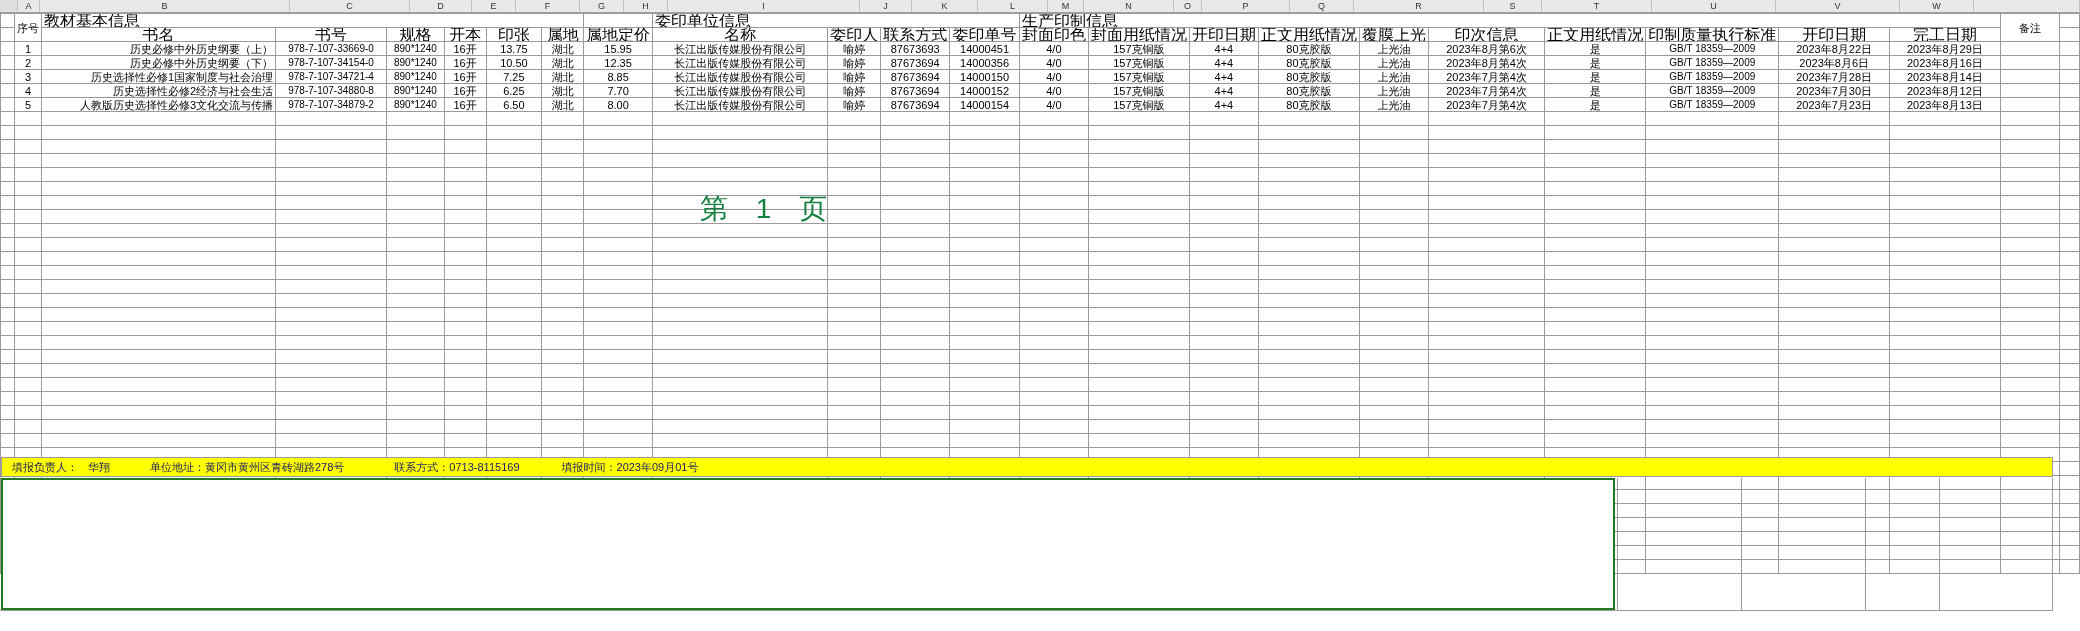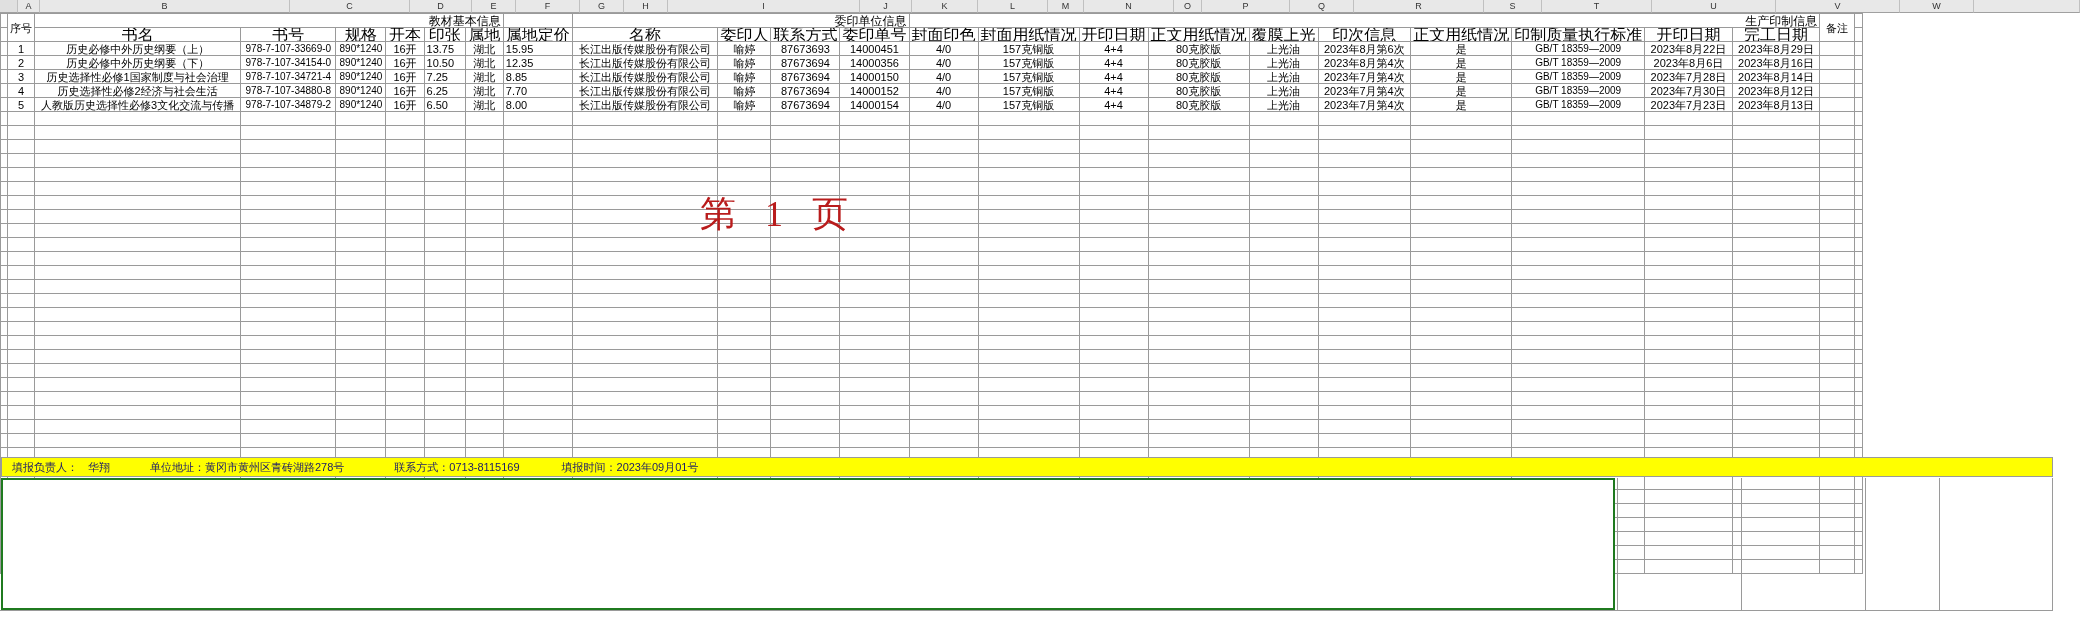--- a/index.html
+++ b/index.html
@@ -40,62 +40,62 @@
     white-space: nowrap;
   }
   .corner-cell {
     width: 18px;
     flex: 0 0 18px;
     background: #e0e0e0;
   }
   
   .grid {
     position: relative;
-    width: 1863px;
+    width: 2080px;
   }
   table.main {
     border-collapse: collapse;
     table-layout: fixed;
     font-size: 11px;
   }
   table.main td {
     border: 1px solid #9a9a9a;
     padding: 0 2px;
     height: 13px;
     line-height: 12px;
     overflow: hidden;
     white-space: nowrap;
     vertical-align: middle;
     background: #ffffff;
   }
   td.ctr { text-align: center; }
-  td.rt  { text-align: left; }
-  td.lt  { text-align: center; }
+  td.rt  { text-align: center; }
+  td.lt  { text-align: right; }
   td.grp {
-    text-align: right;
-    font-size: 12px;
+    text-align: left;
+    font-size: 16px;
   }
   td.hdr {
     text-align: center;
     font-size: 16px;
   }
   td.blank { border: 1px solid #9a9a9a; }
   td.nob { border: none; background: transparent; }
   .small { font-size: 10px; }
   .tiny { font-size: 9px; }
 
   
   .page-label {
     position: absolute;
     left: 700px;
     top: 190px;
-    font-size: 36px;
-    color: #b91c1c;
+    font-size: 28px;
+    color: #15803d;
     letter-spacing: 10px;
-    font-family: Liberation Serif, serif;
+    font-family: Liberation Sans, sans-serif;
     pointer-events: none;
   }
 
   
   .footer-bar {
     position: absolute;
     left: 1px;
     top: 457px;
     width: 2052px;
     height: 20px;

